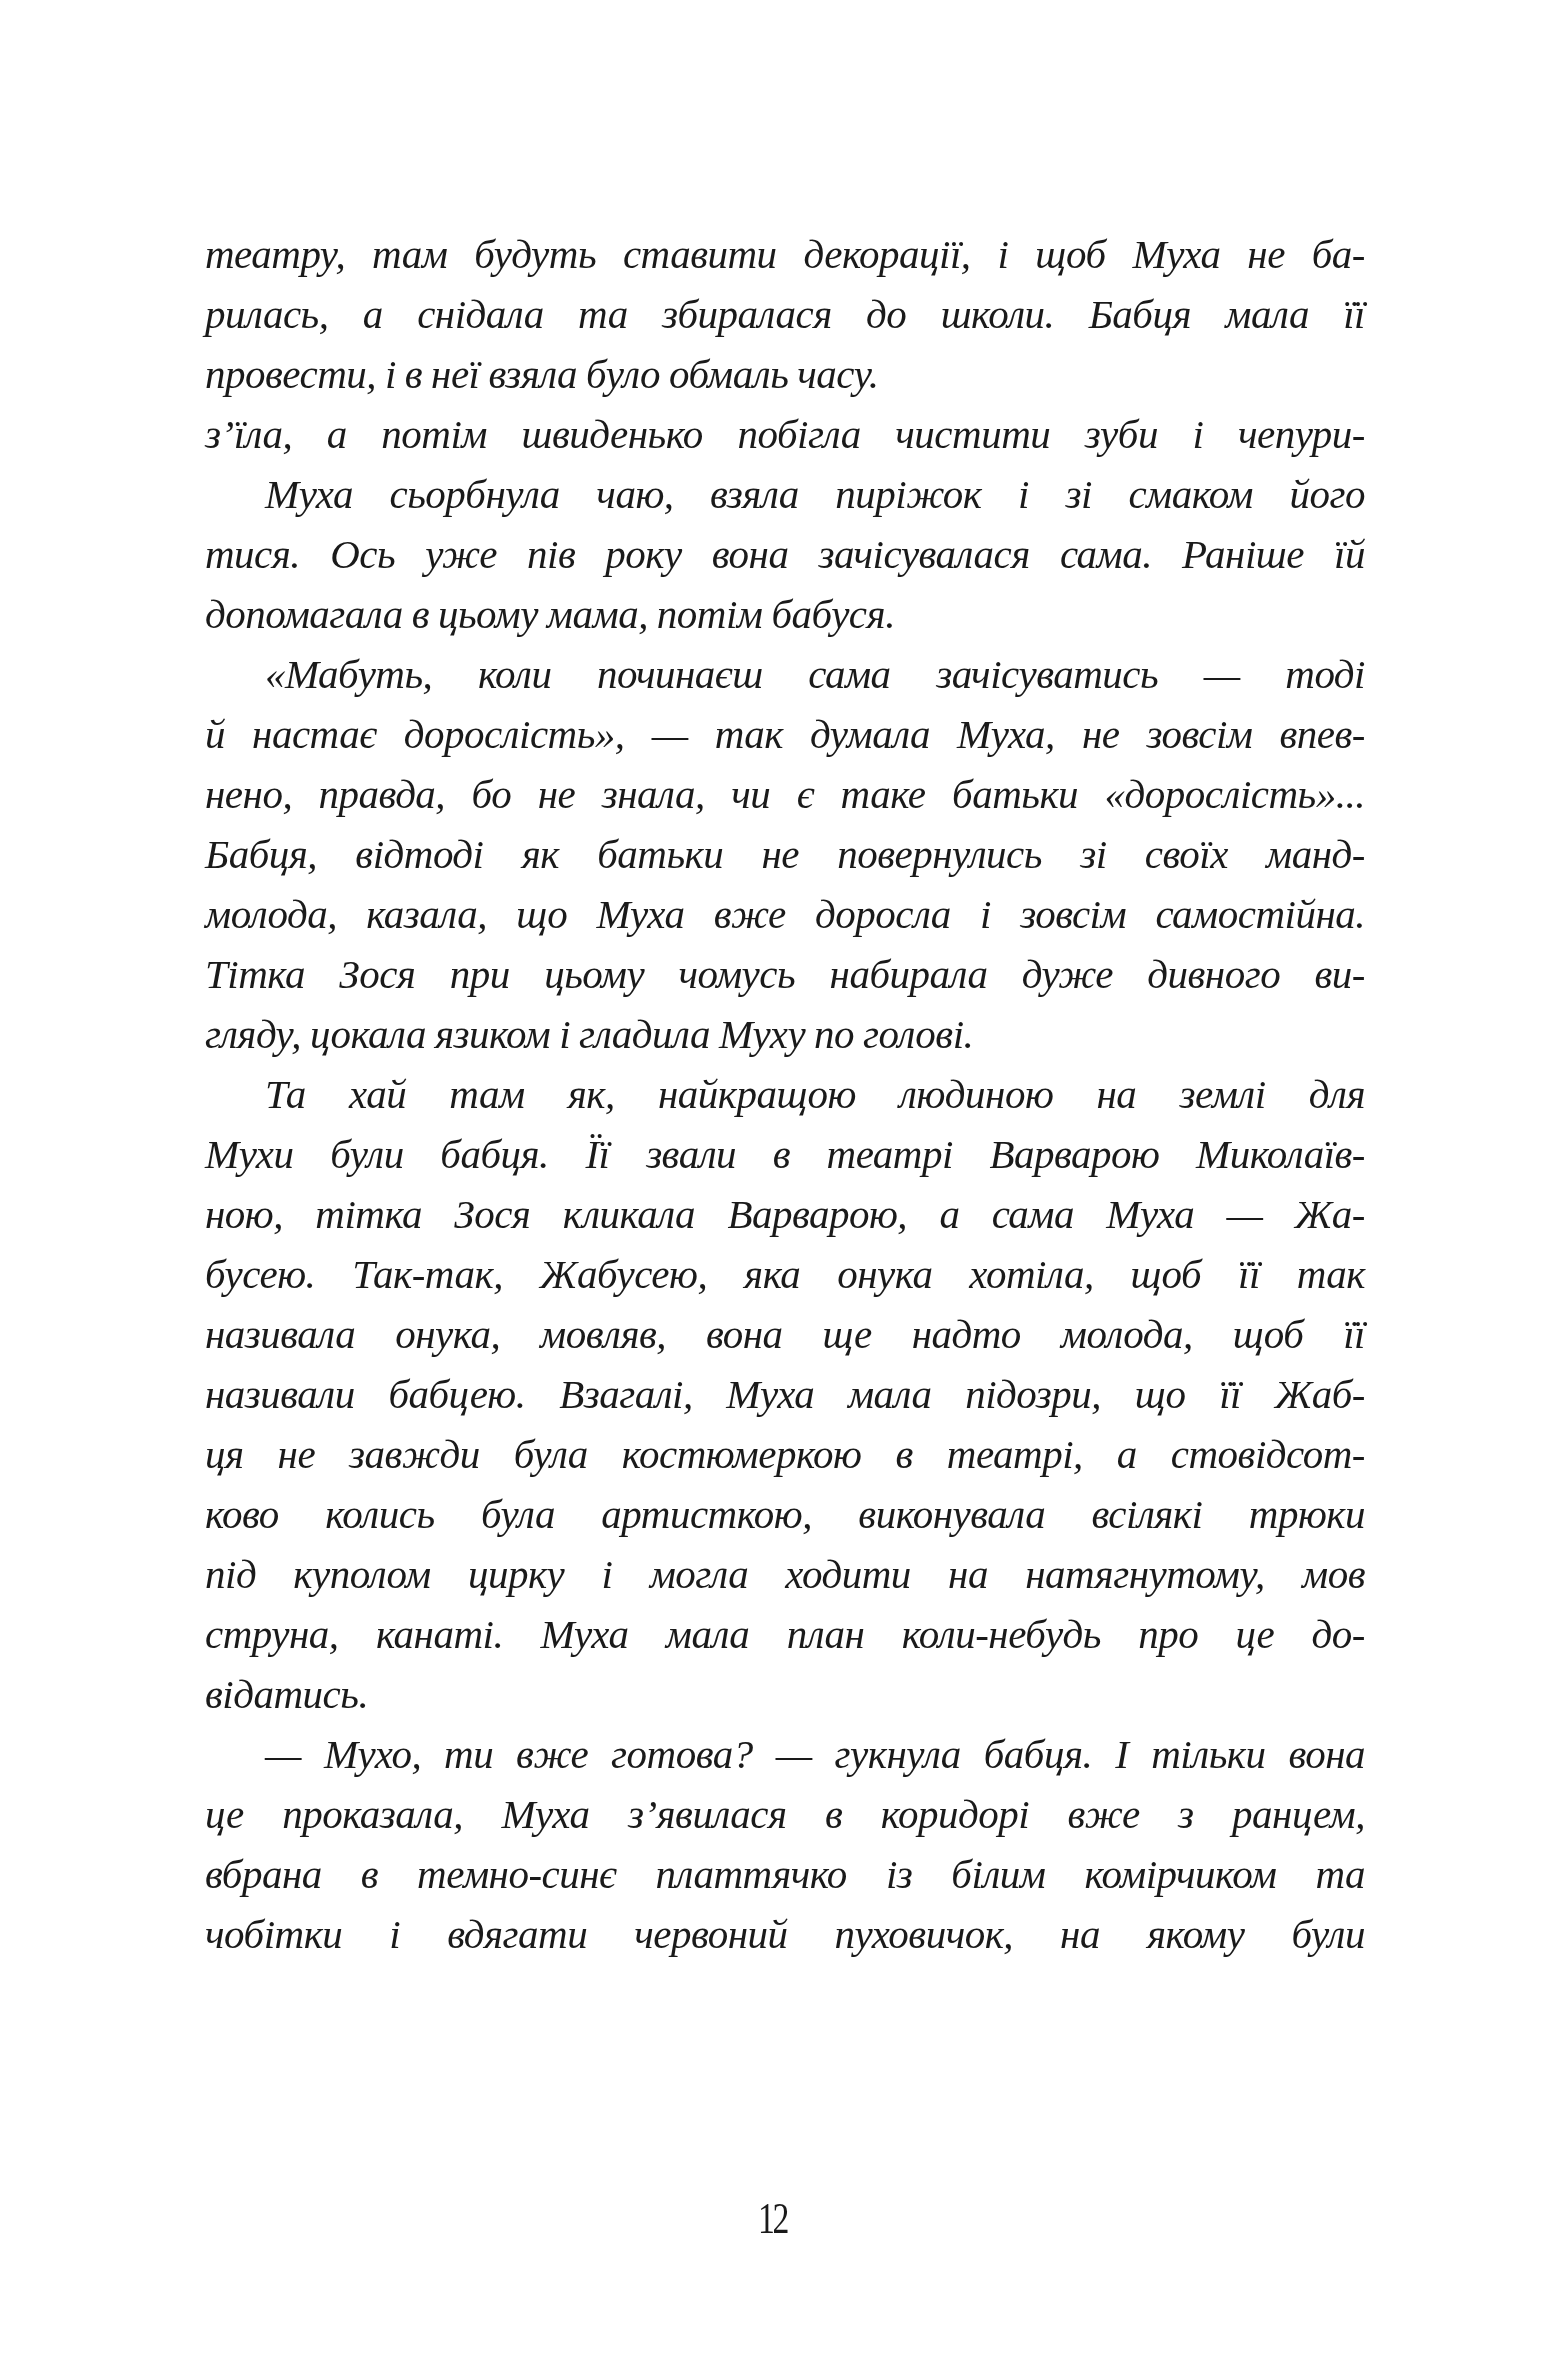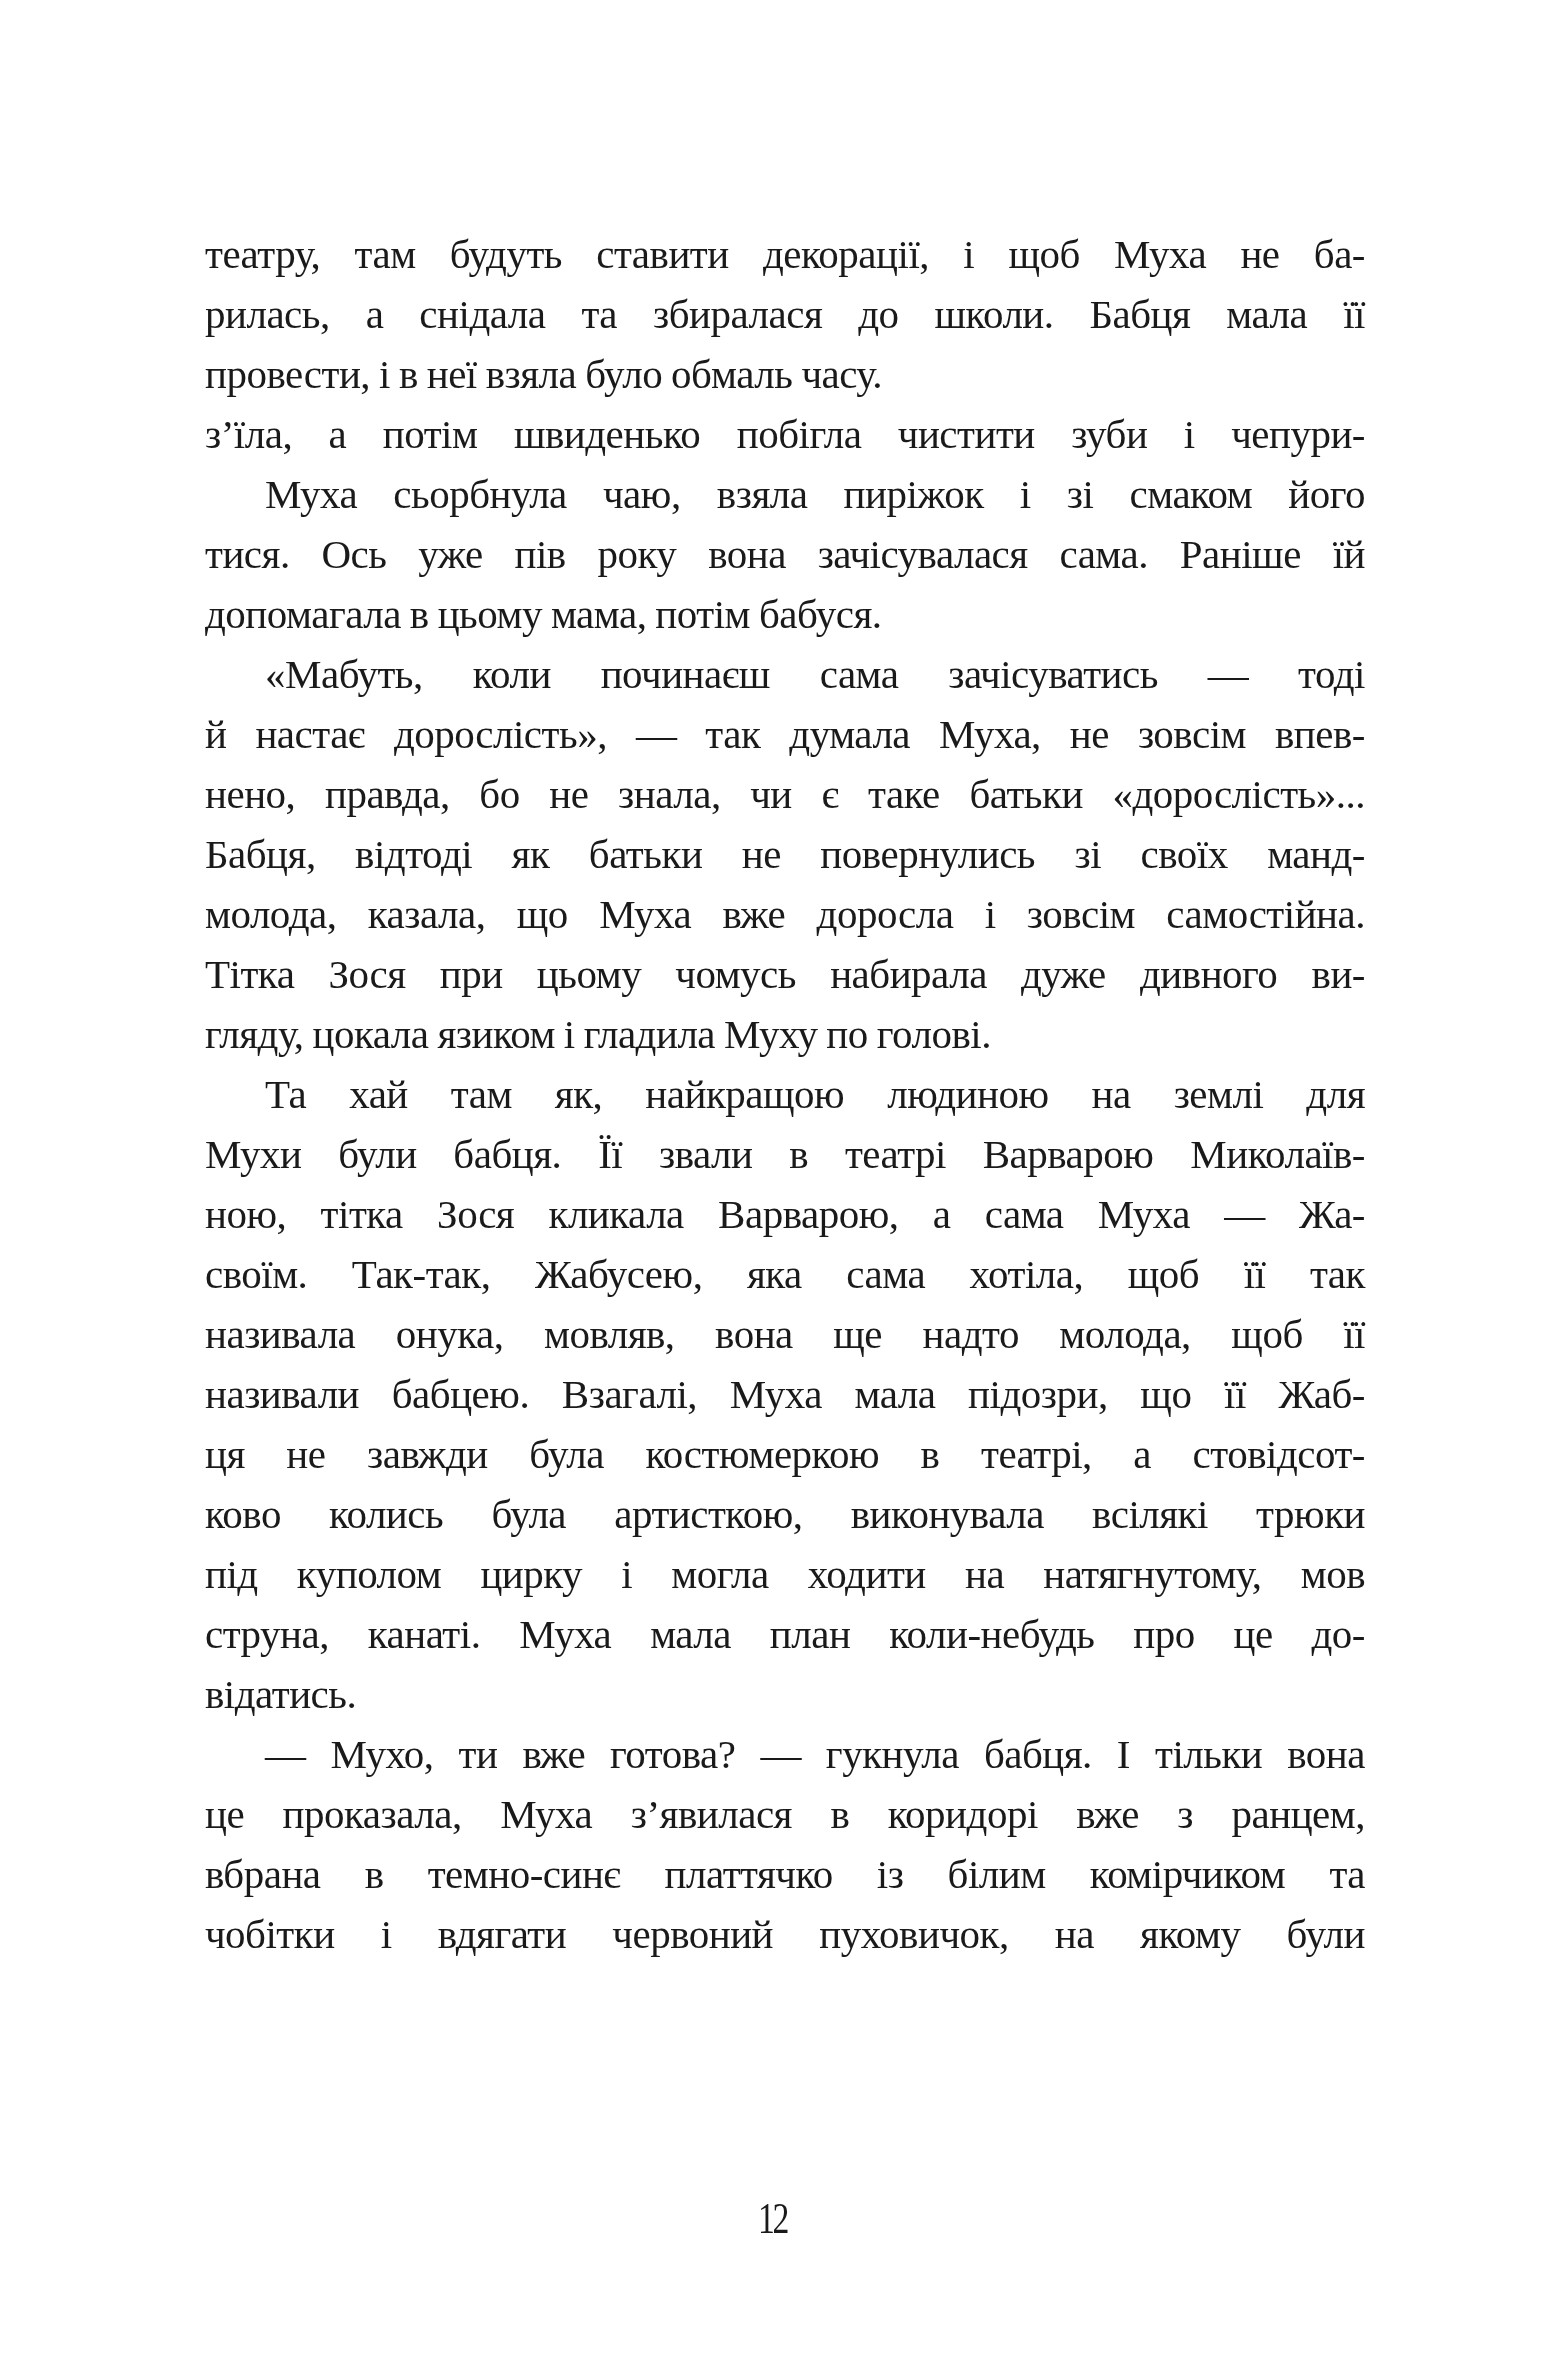--- a/index.html
+++ b/index.html
@@ -20,20 +20,21 @@
       left: 0; top: 0;
       width: 1545px;
       height: 2377px;
       background: #ffffff;
     }
     .text-block {
       position: absolute;
       left: 205px;
       top: 224px;
       width: 1160px;
+      font-style: italic;
     }
     .line {
       display: block;
       height: 60px;
       line-height: 60px;
       font-size: 41px;
       white-space: nowrap;
       text-align: justify;
       text-align-last: justify;
       letter-spacing: -0.5px;
@@ -75,21 +76,21 @@
     <span class="line indent">«Мабуть, коли починаєш сама зачісуватись — тоді</span>
     <span class="line">й настає дорослість», — так думала Муха, не зовсім впев-</span>
     <span class="line">нено, правда, бо не знала, чи є таке батьки «дорослість»...</span>
     <span class="line">Бабця, відтоді як батьки не повернулись зі своїх манд-</span>
     <span class="line">молода, казала, що Муха вже доросла і зовсім самостійна.</span>
     <span class="line">Тітка Зося при цьому чомусь набирала дуже дивного ви-</span>
     <span class="line last">гляду, цокала язиком і гладила Муху по голові.</span>
     <span class="line indent">Та хай там як, найкращою людиною на землі для</span>
     <span class="line">Мухи були бабця. Її звали в театрі Варварою Миколаїв-</span>
     <span class="line">ною, тітка Зося кликала Варварою, а сама Муха — Жа-</span>
-    <span class="line">своїм. Так-так, Жабусею, яка сама хотіла, щоб її так</span>
+    <span class="line">бусею. Так-так, Жабусею, яка онука хотіла, щоб її так</span>
     <span class="line">називала онука, мовляв, вона ще надто молода, щоб її</span>
     <span class="line">називали бабцею. Взагалі, Муха мала підозри, що її Жаб-</span>
     <span class="line">ця не завжди була костюмеркою в театрі, а стовідсот-</span>
     <span class="line">ково колись була артисткою, виконувала всілякі трюки</span>
     <span class="line">під куполом цирку і могла ходити на натягнутому, мов</span>
     <span class="line">струна, канаті. Муха мала план коли-небудь про це до-</span>
     <span class="line last">відатись.</span>
     <span class="line indent">— Мухо, ти вже готова? — гукнула бабця. І тільки вона</span>
     <span class="line">це проказала, Муха з’явилася в коридорі вже з ранцем,</span>
     <span class="line">вбрана в темно-синє платтячко із білим комірчиком та</span>

